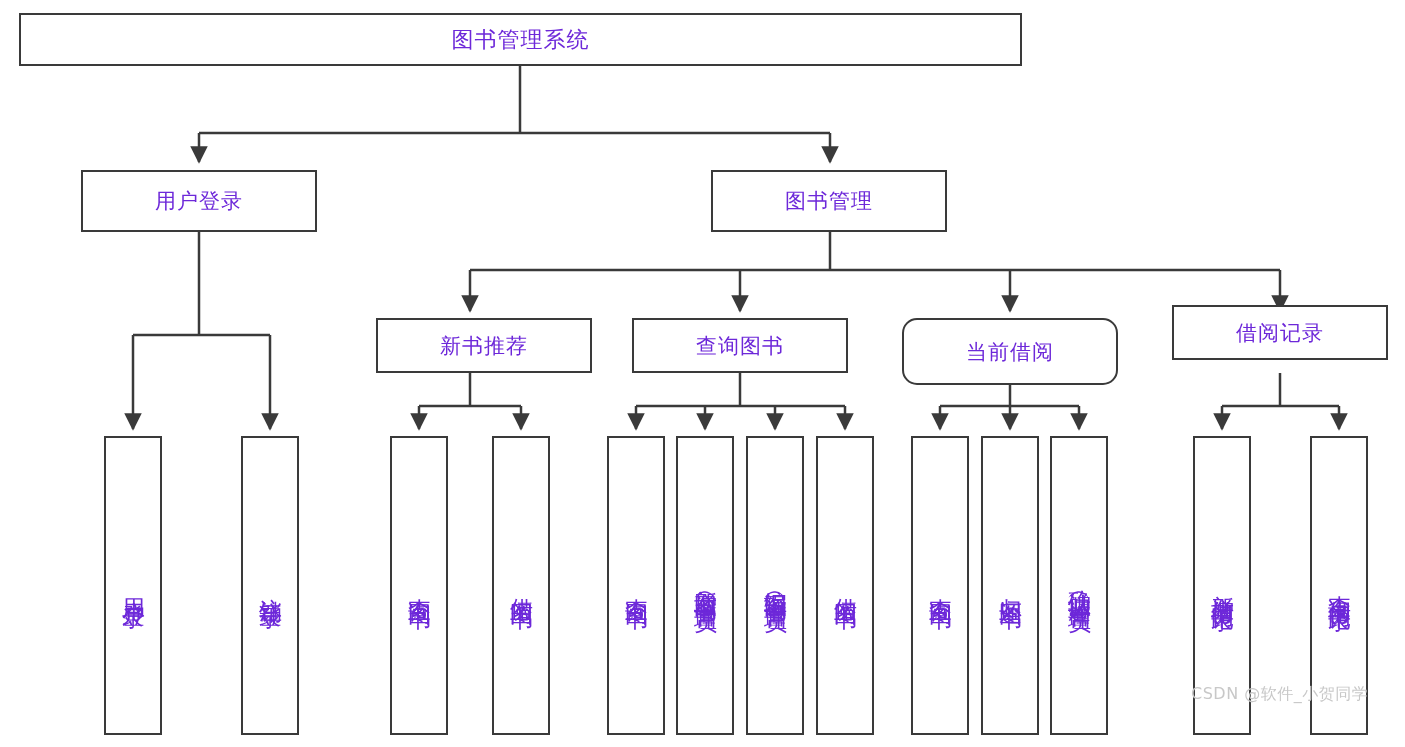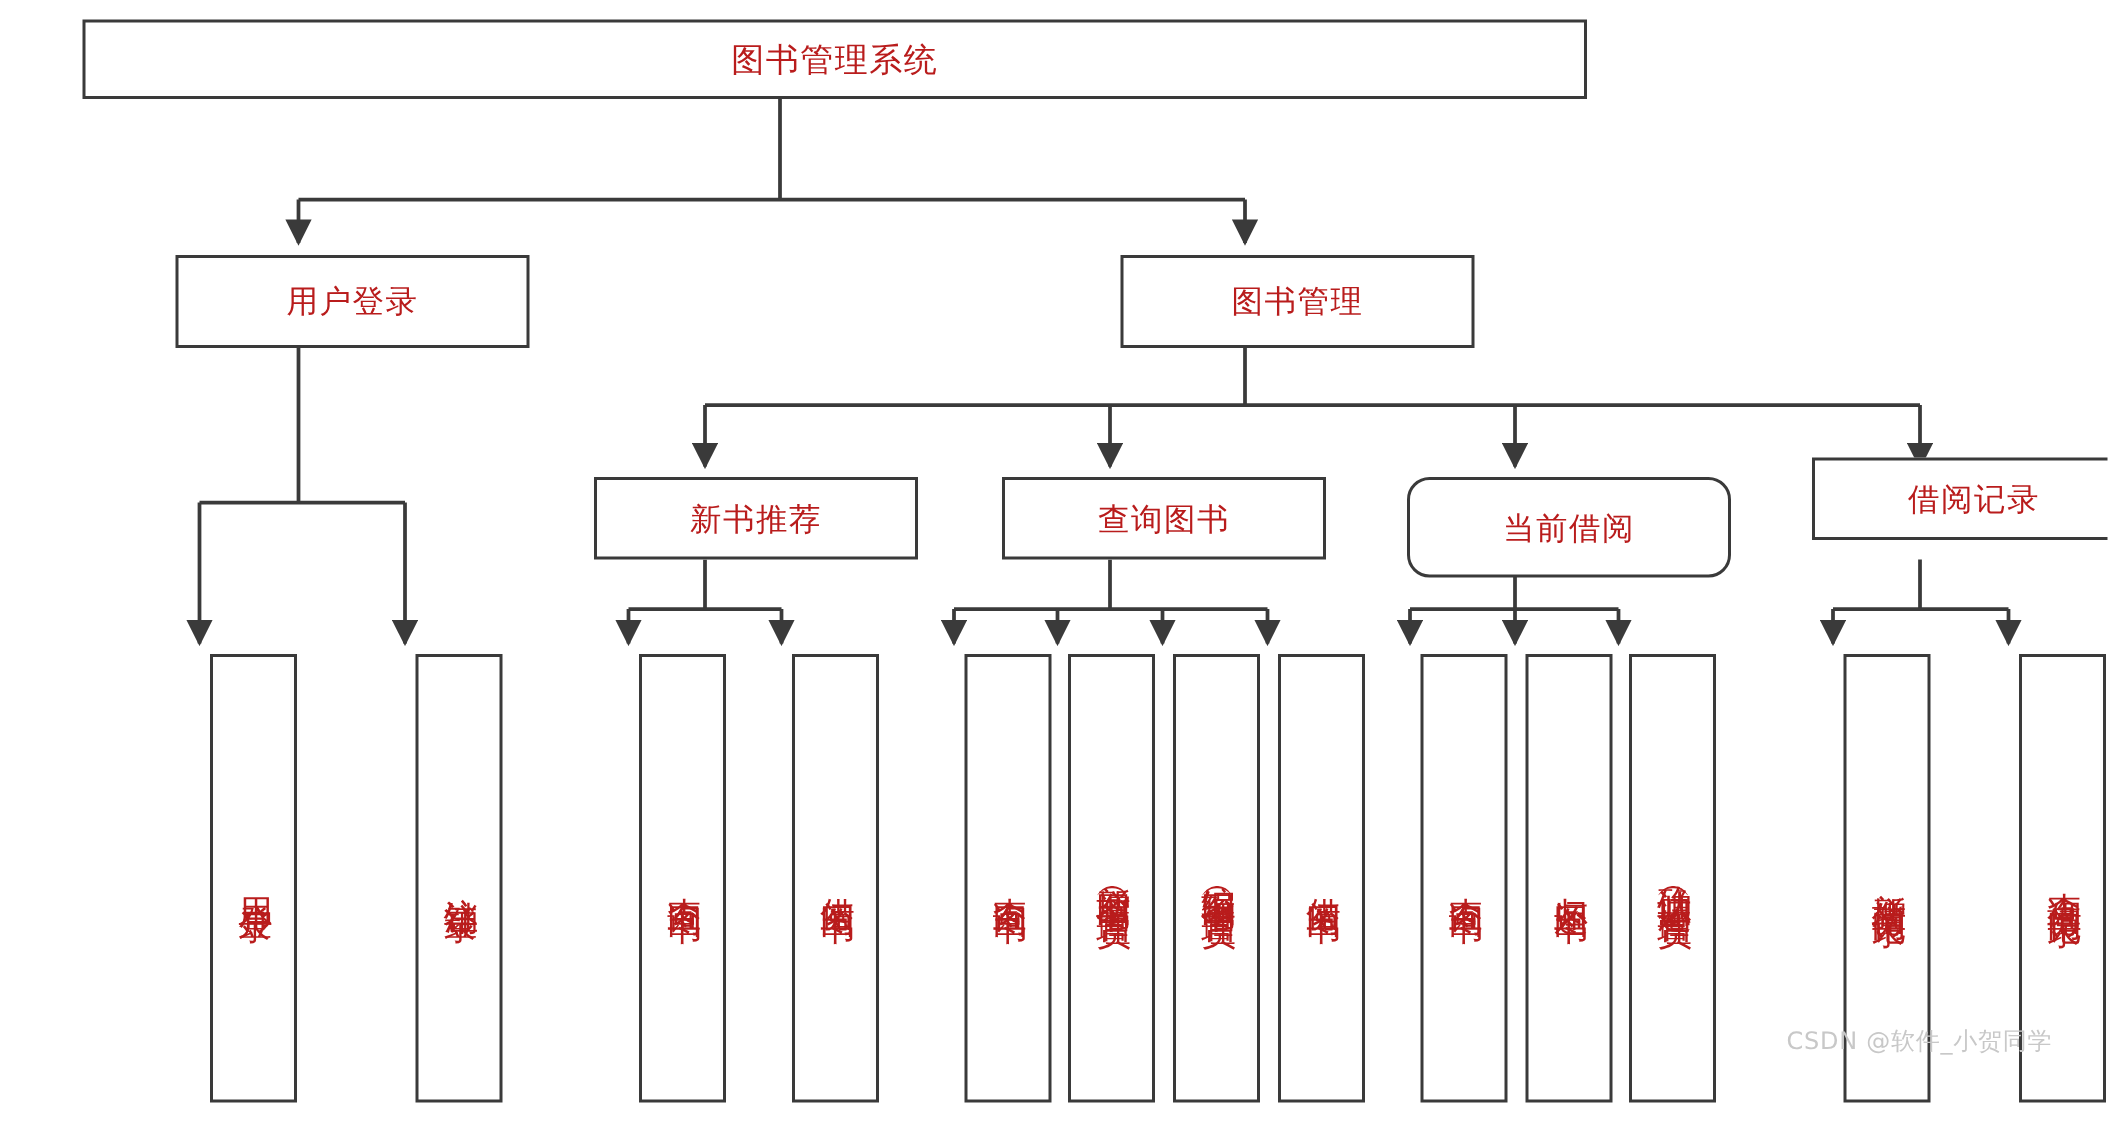--- a/index.html
+++ b/index.html
@@ -6,22 +6,21 @@
   body{
     width:1405px;height:747px;position:relative;overflow:hidden;
     font-family:"DejaVu Sans","Liberation Sans",sans-serif;
   }
   #diagram{position:absolute;left:0;top:0;width:1405px;height:747px;}
 
   .node{
     position:absolute;box-sizing:border-box;
     border:2.5px solid #3a3a3a;background:#ffffff;
     display:flex;align-items:center;justify-content:center;
-    color:#b91c1c;
-    margin-left:36px;
+    color:#6d28d9;
   }
   .node.horiz{font-size:21px;letter-spacing:1px;}
   .node.root{font-size:22px;letter-spacing:1px;}
   .node.vert{
     writing-mode:vertical-rl;text-orientation:upright;
     font-size:23px;line-height:1.12;letter-spacing:3px;
     padding:6px 0;white-space:nowrap;
   }
 
   #watermark{
@@ -82,21 +81,21 @@
     <path d="M 1339 406 L 1339 429" marker-end="url(#arw)"></path>
   </g>
 </svg>
 
 <div class="node root" style="left:19px;top:13px;width:1003px;height:53px;">图书管理系统</div>
 
 <div class="node horiz" style="left:81px;top:170px;width:236px;height:62px;">用户登录</div>
 
 <div class="node horiz" style="left:711px;top:170px;width:236px;height:62px;">图书管理</div>
 
-<div class="node horiz" style="left:360px;top:318px;width:216px;height:55px;">新书推荐</div>
+<div class="node horiz" style="left:376px;top:318px;width:216px;height:55px;">新书推荐</div>
 
 <div class="node horiz" style="left:632px;top:318px;width:216px;height:55px;">查询图书</div>
 
 <div class="node horiz" style="left:902px;top:318px;width:216px;height:67px;border-radius:15px;">当前借阅</div>
 
 <div class="node horiz" style="left:1172px;top:305px;width:216px;height:55px;">借阅记录</div>
 
 <div class="node vert" style="left:104px;top:436px;width:58px;height:299px;">用户登录</div>
 <div class="node vert" style="left:241px;top:436px;width:58px;height:299px;">注销登录</div>
 

